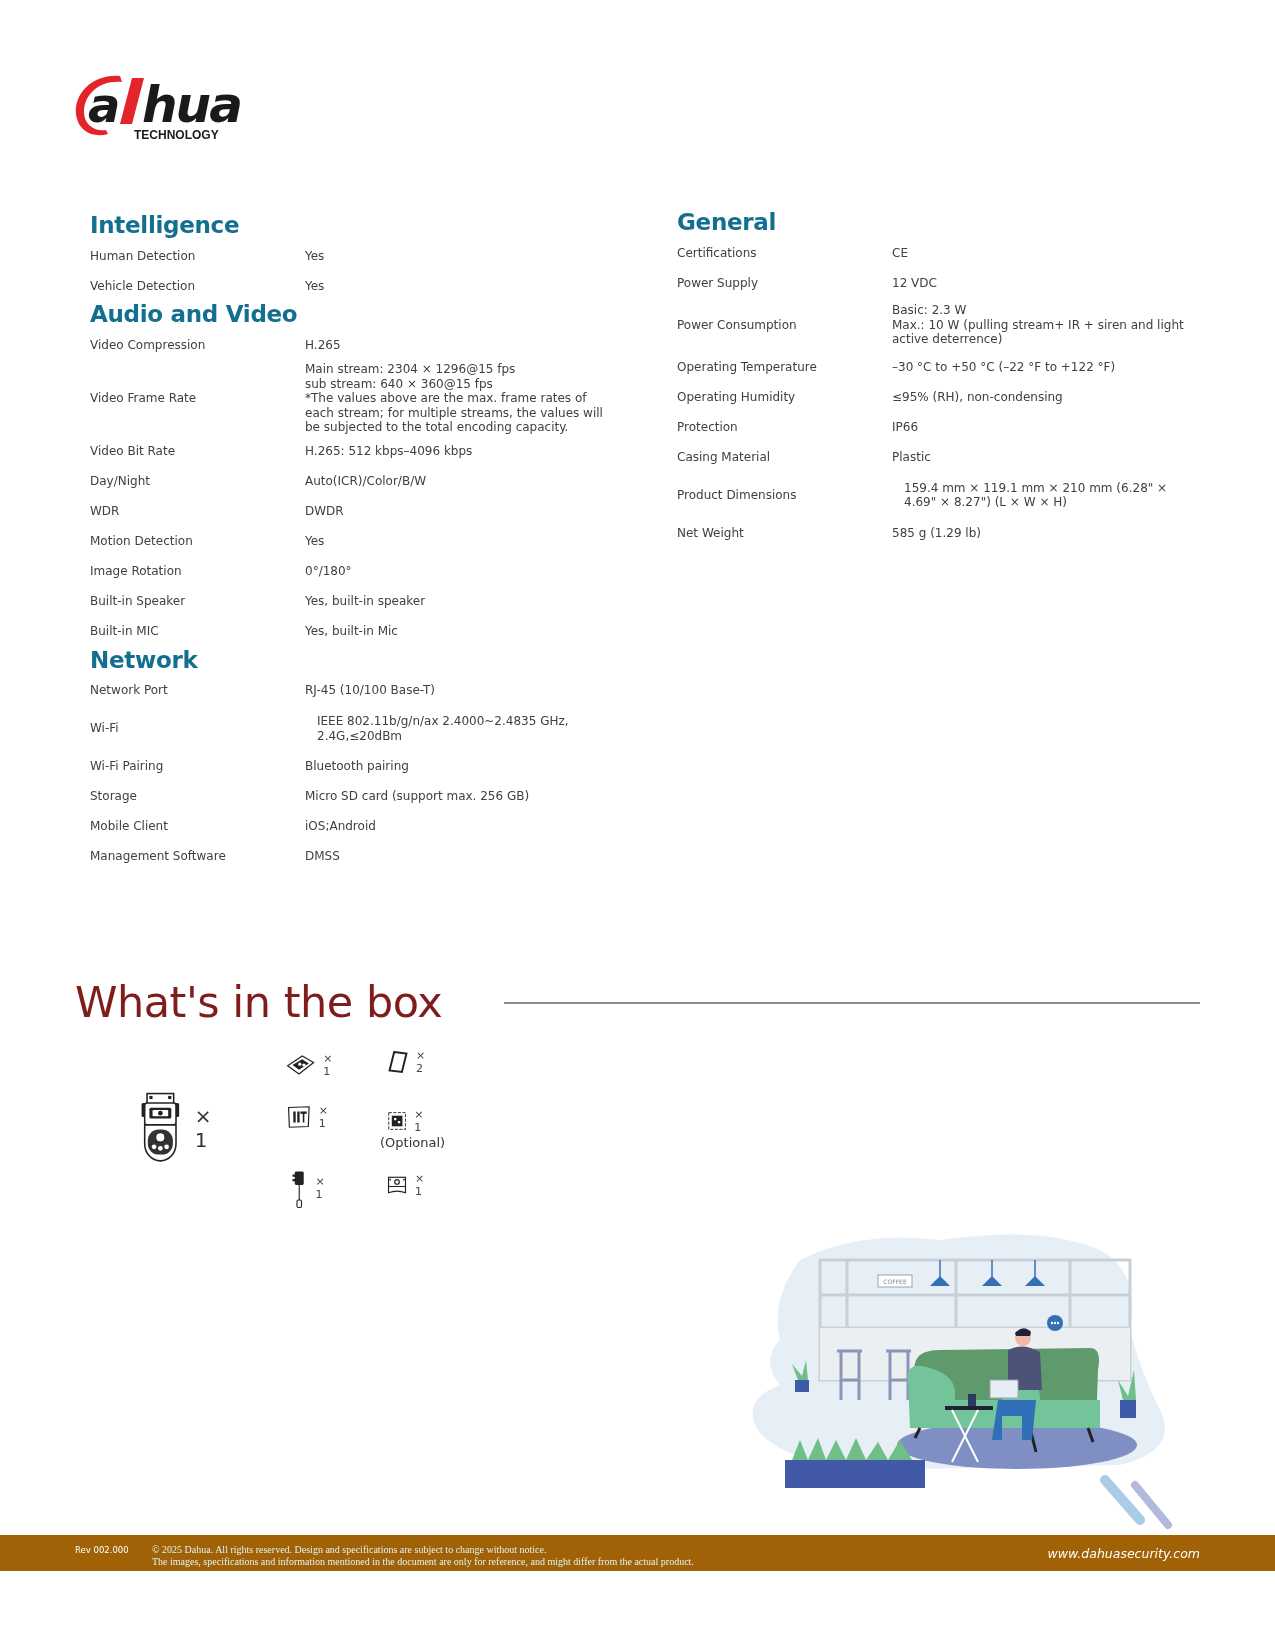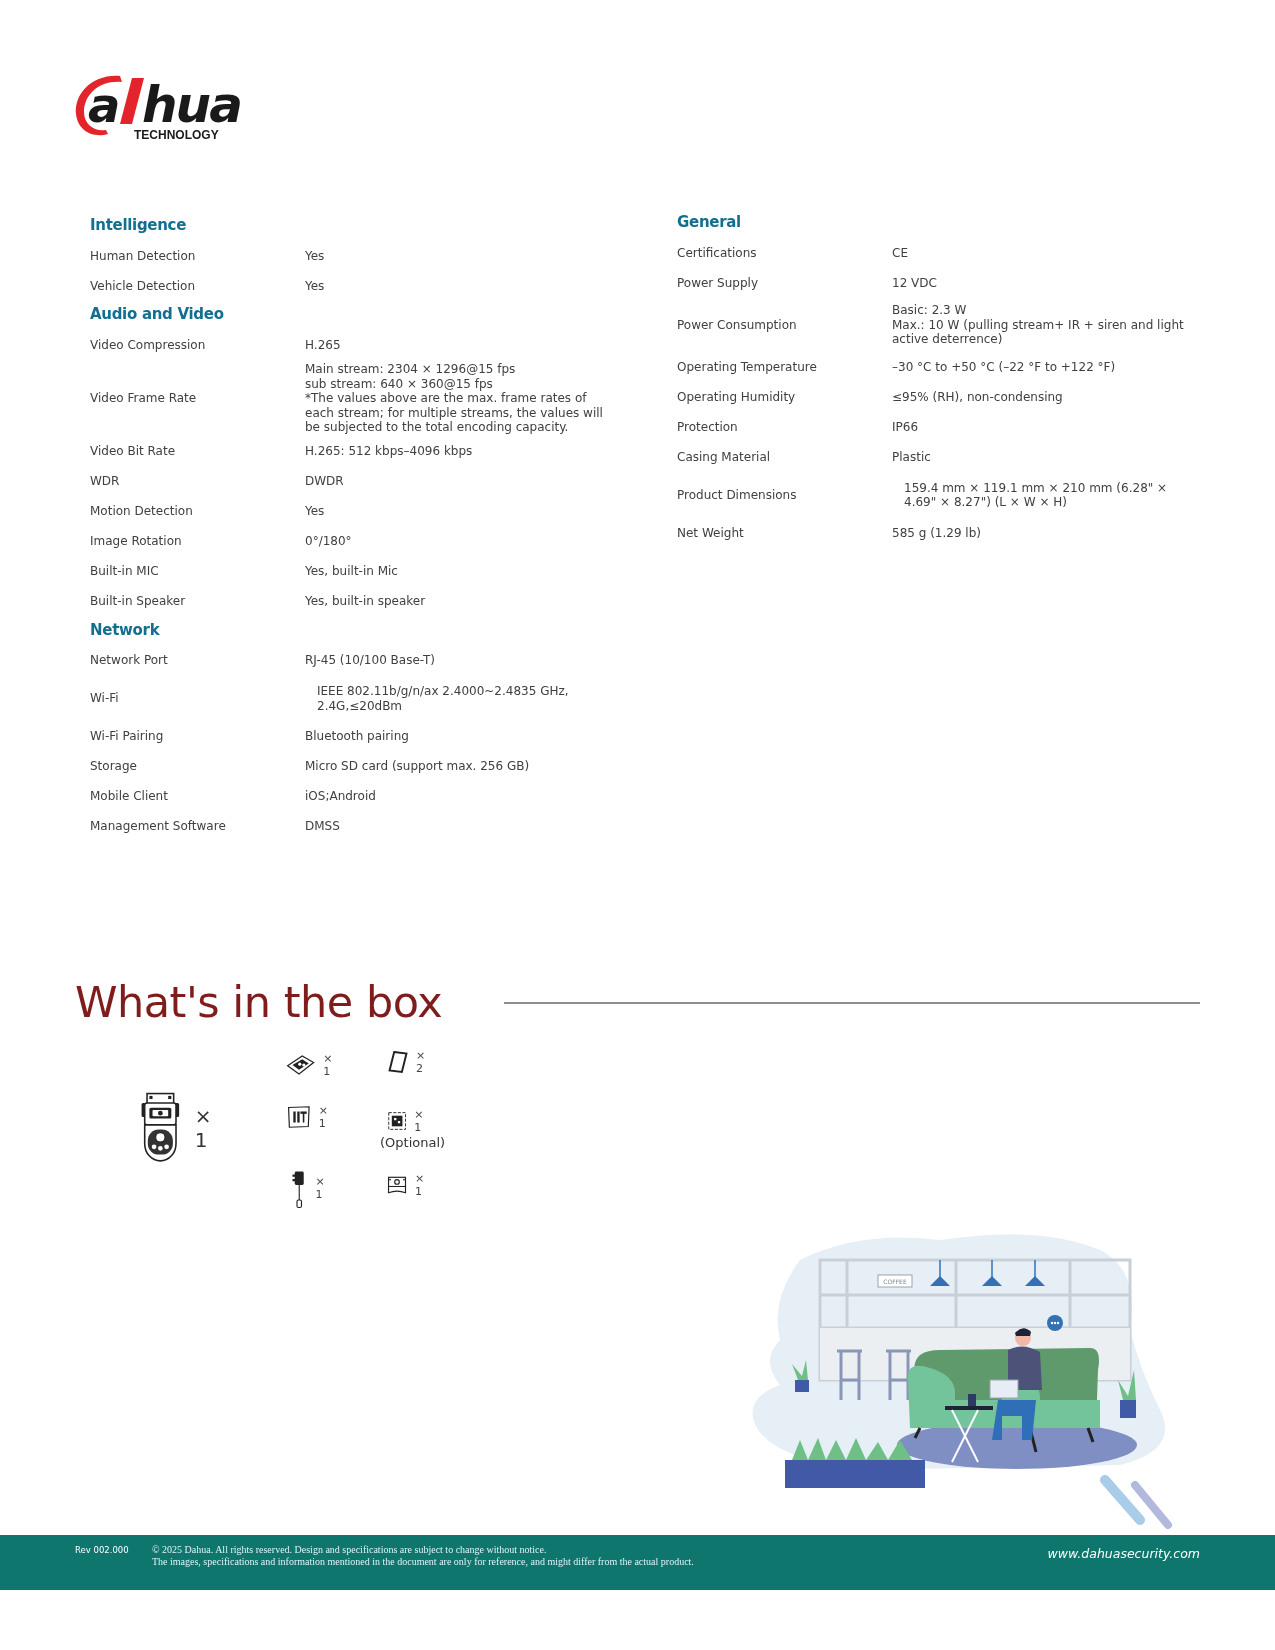--- a/index.html
+++ b/index.html
@@ -11,21 +11,21 @@
   .logo svg { display: block; }
 
   
   .spec-col { position: absolute; }
   .spec-col.left { left: 90px; top: 212px; width: 520px; }
   .spec-col.right { left: 677px; top: 209px; width: 520px; }
 
   .section-title {
     font-family: "DejaVu Sans", sans-serif;
     font-weight: bold;
-    font-size: 15px;
+    font-size: 23px;
     color: #136f8f;
     letter-spacing: -0.3px;
     height: 26px;
     line-height: 26px;
     margin-bottom: 3px;
   }
   .spec-row {
     display: flex;
     align-items: center;
     font-family: "DejaVu Sans", sans-serif;
@@ -54,22 +54,22 @@
   .box-item { position: absolute; display: flex; align-items: center; }
   .box-item .qty { font-family: "DejaVu Sans", sans-serif; color: #444; font-size: 11px; margin-left: 8px; }
   .box-item.main .qty { font-size: 20px; margin-left: 14px; color: #333; }
   .opt-label { position: absolute; font-family: "DejaVu Sans", sans-serif; font-size: 13px; color: #333; }
 
   
   .illustration { position: absolute; left: 740px; top: 1220px; width: 440px; height: 330px; }
 
   
   .footer {
-    position: absolute; left: 0; top: 1535px; width: 1275px; height: 55px;
-    background: #0f766e;
+    position: absolute; left: 0; top: 1535px; width: 1275px; height: 36px;
+    background: #a16207;
     color: #e6f7fb;
   }
   .footer .rev { position: absolute; left: 75px; top: 10px; font-family: "DejaVu Sans", sans-serif; font-size: 8.5px; color: #ffffff; }
   .footer .legal { position: absolute; left: 152px; top: 9px; font-family: Liberation Serif, serif; font-size: 10px; line-height: 12px; color: #dff4f8; }
   .footer .url { position: absolute; right: 75px; top: 11px; font-family: "DejaVu Sans", sans-serif; font-size: 12.5px; color: #ffffff; font-style: italic; }
 </style>
 </head>
 <body>
 
 <div class="logo">
@@ -109,38 +109,42 @@
         <span class="label">Video Frame Rate</span>
         <span class="value">Main stream: 2304 × 1296@15 fps
 sub stream: 640 × 360@15 fps
 *The values above are the max. frame rates of each stream; for multiple streams, the values will be subjected to the total encoding capacity.</span>
       </div>
     <div class="spec-row">
         <span class="label">Video Bit Rate</span>
         <span class="value">H.265: 512 kbps–4096 kbps</span>
       </div>
     <div class="spec-row">
+        <span class="label">Day/Night</span>
+        <span class="value">Auto(ICR)/Color/B/W</span>
+      </div>
+    <div class="spec-row">
         <span class="label">WDR</span>
         <span class="value">DWDR</span>
       </div>
     <div class="spec-row">
         <span class="label">Motion Detection</span>
         <span class="value">Yes</span>
       </div>
     <div class="spec-row">
         <span class="label">Image Rotation</span>
         <span class="value">0°/180°</span>
       </div>
     <div class="spec-row">
+        <span class="label">Built-in Speaker</span>
+        <span class="value">Yes, built-in speaker</span>
+      </div>
+    <div class="spec-row">
         <span class="label">Built-in MIC</span>
         <span class="value">Yes, built-in Mic</span>
-      </div>
-    <div class="spec-row">
-        <span class="label">Built-in Speaker</span>
-        <span class="value">Yes, built-in speaker</span>
       </div>
   </div>
 
   <div>
     <div class="section-title">Network</div>
     <div class="spec-row">
         <span class="label">Network Port</span>
         <span class="value">RJ-45 (10/100 Base-T)</span>
       </div>
     <div class="spec-row multi">

